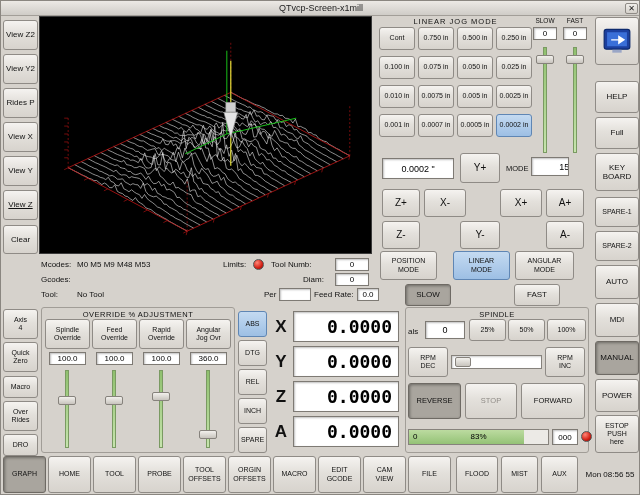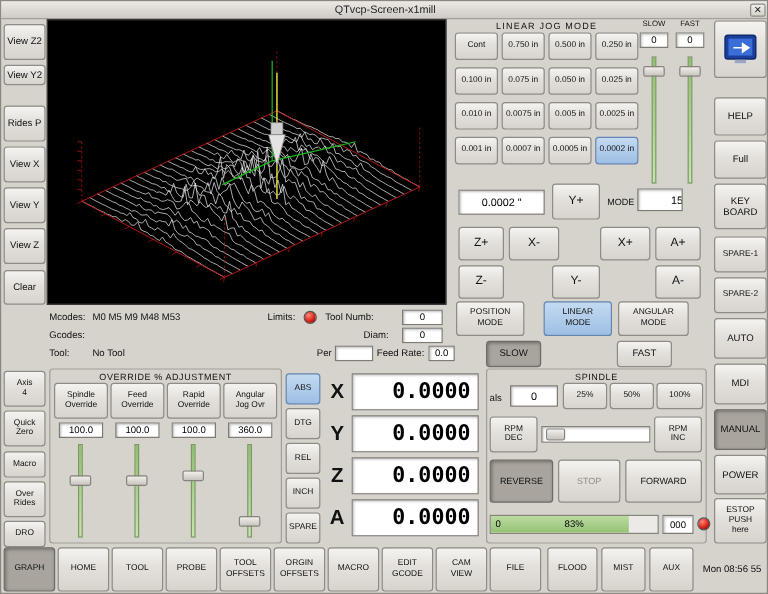--- a/index.html
+++ b/index.html
@@ -37,25 +37,25 @@
 <body>
 
 <div id="screen">
 
   <div class="titlebar">
     <span>QTvcp-Screen-x1mill</span>
     <span class="closebtn">✕</span>
   </div>
 
   <div class="btn" style="left:2px;top:19px;width:35px;height:30px;">View Z2</div>
-  <div class="btn" style="left:2px;top:53px;width:35px;height:17px;">View Y2</div>
+  <div class="btn" style="left:2px;top:53px;width:35px;height:30px;">View Y2</div>
   <div class="btn" style="left:2px;top:87px;width:35px;height:30px;">Rides P</div>
   <div class="btn" style="left:2px;top:121px;width:35px;height:30px;">View X</div>
   <div class="btn" style="left:2px;top:155px;width:35px;height:30px;">View Y</div>
-  <div class="btn" style="left:2px;top:189px;width:35px;height:30px;">View Z</div>
+  <div class="btn" style="left:2px;top:189px;width:35px;height:30px;text-decoration:underline;">View Z</div>
   <div class="btn" style="left:2px;top:224px;width:35px;height:29px;">Clear</div>
 
   <svg id="plot-svg" width="333" height="238" viewBox="0 0 333 238" style="position:absolute;left:38px;top:15px;background:#000;border:1px solid #3a3a3a;">
       <polyline points="28.0,152.0 30.6,153.3 33.2,154.6 35.8,156.0 38.4,157.2 41.0,158.8 43.7,160.0 46.3,161.1 48.9,162.7 51.5,163.5 54.1,165.0 56.7,164.9 59.3,167.1 61.9,169.0 64.5,167.4 67.1,168.9 69.7,172.0 72.3,172.2 75.0,169.2 77.6,175.8 80.2,177.3 82.8,178.1 85.4,180.5 88.0,181.2 90.6,183.4 93.2,185.0 95.8,182.1 98.4,186.0 101.0,187.7 103.7,189.3 106.3,192.4 108.9,193.4 111.5,194.2 114.1,196.3 116.7,198.4 119.3,199.6 121.9,201.2 124.5,202.7 127.1,204.0 129.7,205.9 132.3,207.3 135.0,208.8 137.6,210.3 140.2,211.6 142.8,213.1 145.4,214.4 148.0,216.0 " fill="none" stroke="#ececec" stroke-width="0.6"></polyline>
       <polyline points="34.6,148.9 37.2,150.3 39.8,151.7 42.4,153.0 45.0,154.4 47.6,155.5 50.2,156.9 52.8,158.3 55.4,159.4 58.0,160.3 60.6,161.8 63.3,162.4 65.9,164.0 68.5,161.6 71.1,165.8 73.7,166.7 76.3,169.7 78.9,170.4 81.5,167.2 84.1,173.2 86.7,174.5 89.3,176.2 92.0,174.2 94.6,176.5 97.2,178.1 99.8,179.1 102.4,182.9 105.0,179.0 107.6,183.1 110.2,185.3 112.8,187.0 115.4,189.1 118.0,191.6 120.6,192.5 123.3,194.2 125.9,196.0 128.5,197.7 131.1,199.8 133.7,201.0 136.3,202.9 138.9,204.1 141.5,205.2 144.1,207.1 146.7,208.6 149.3,210.0 152.0,211.5 154.6,212.9 " fill="none" stroke="#ececec" stroke-width="0.6"></polyline>
       <polyline points="41.1,145.8 43.7,147.1 46.3,148.4 48.9,150.0 51.6,151.2 54.2,152.6 56.8,153.4 59.4,155.3 62.0,156.0 64.6,157.5 67.2,158.6 69.8,160.3 72.4,159.8 75.0,161.2 77.6,163.5 80.3,163.6 82.9,163.2 85.5,166.5 88.1,167.8 90.7,169.4 93.3,168.1 95.9,169.0 98.5,169.3 101.1,172.9 103.7,167.6 106.3,175.8 108.9,179.1 111.6,180.5 114.2,181.4 116.8,180.6 119.4,182.9 122.0,184.7 124.6,188.7 127.2,188.9 129.8,191.7 132.4,192.9 135.0,194.3 137.6,195.8 140.3,198.4 142.9,199.2 145.5,201.2 148.1,202.6 150.7,204.2 153.3,205.5 155.9,207.0 158.5,208.4 161.1,209.8 " fill="none" stroke="#ececec" stroke-width="0.6"></polyline>
       <polyline points="47.7,142.8 50.3,144.1 52.9,145.5 55.5,146.9 58.1,147.9 60.7,149.2 63.3,150.3 65.9,151.5 68.5,152.9 71.2,154.3 73.8,155.9 76.4,154.5 79.0,157.8 81.6,159.4 84.2,159.1 86.8,159.5 89.4,162.4 92.0,161.0 94.6,161.8 97.2,162.2 99.9,162.9 102.5,165.5 105.1,169.8 107.7,167.9 110.3,170.0 112.9,174.8 115.5,172.5 118.1,177.8 120.7,178.9 123.3,181.1 125.9,181.7 128.5,183.1 131.2,183.6 133.8,185.1 136.4,188.9 139.0,190.7 141.6,191.5 144.2,193.7 146.8,194.6 149.4,196.1 152.0,197.6 154.6,199.3 157.2,200.8 159.9,202.3 162.5,203.8 165.1,205.3 167.7,206.6 " fill="none" stroke="#ececec" stroke-width="0.6"></polyline>
       <polyline points="54.2,139.7 56.8,141.1 59.5,142.5 62.1,143.5 64.7,145.1 67.3,146.1 69.9,147.7 72.5,148.6 75.1,149.8 77.7,149.1 80.3,151.7 82.9,152.5 85.5,152.9 88.2,155.8 90.8,155.7 93.4,158.1 96.0,159.0 98.6,158.4 101.2,157.3 103.8,160.2 106.4,163.8 109.0,160.5 111.6,165.1 114.2,168.1 116.8,167.8 119.5,165.7 122.1,170.4 124.7,168.7 127.3,174.5 129.9,173.7 132.5,175.1 135.1,177.0 137.7,182.1 140.3,181.8 142.9,184.5 145.5,186.9 148.2,188.9 150.8,189.9 153.4,192.2 156.0,192.8 158.6,195.0 161.2,196.5 163.8,197.2 166.4,199.5 169.0,200.8 171.6,202.3 174.2,203.8 " fill="none" stroke="#ececec" stroke-width="0.6"></polyline>
       <polyline points="60.8,136.6 63.4,138.0 66.0,139.2 68.6,140.5 71.2,142.1 73.8,143.4 76.5,144.1 79.1,145.3 81.7,146.0 84.3,144.7 86.9,148.9 89.5,149.4 92.1,150.1 94.7,151.9 97.3,151.9 99.9,150.7 102.5,151.5 105.1,152.8 107.8,158.6 110.4,158.0 113.0,155.7 115.6,152.6 118.2,153.9 120.8,160.5 123.4,162.2 126.0,165.3 128.6,168.3 131.2,169.1 133.8,166.4 136.5,172.4 139.1,171.9 141.7,173.9 144.3,175.3 146.9,177.3 149.5,178.4 152.1,179.2 154.7,185.0 157.3,187.4 159.9,188.4 162.5,189.3 165.1,191.5 167.8,193.0 170.4,195.0 173.0,196.2 175.6,197.8 178.2,198.9 180.8,200.7 " fill="none" stroke="#ececec" stroke-width="0.6"></polyline>
       <polyline points="67.4,133.6 70.0,135.0 72.6,136.1 75.2,137.5 77.8,138.7 80.4,139.7 83.0,140.7 85.6,142.3 88.2,142.6 90.8,144.5 93.4,144.2 96.1,145.4 98.7,146.9 101.3,142.5 103.9,148.0 106.5,152.0 109.1,152.4 111.7,151.7 114.3,139.7 116.9,155.0 119.5,150.9 122.1,153.1 124.8,155.9 127.4,152.3 130.0,155.5 132.6,157.4 135.2,155.3 137.8,159.8 140.4,162.7 143.0,164.5 145.6,168.6 148.2,163.1 150.8,176.0 153.4,174.5 156.1,174.4 158.7,181.1 161.3,180.4 163.9,182.8 166.5,185.7 169.1,186.6 171.7,188.7 174.3,190.3 176.9,191.7 179.5,193.1 182.1,194.8 184.8,196.3 187.4,197.6 " fill="none" stroke="#ececec" stroke-width="0.6"></polyline>

